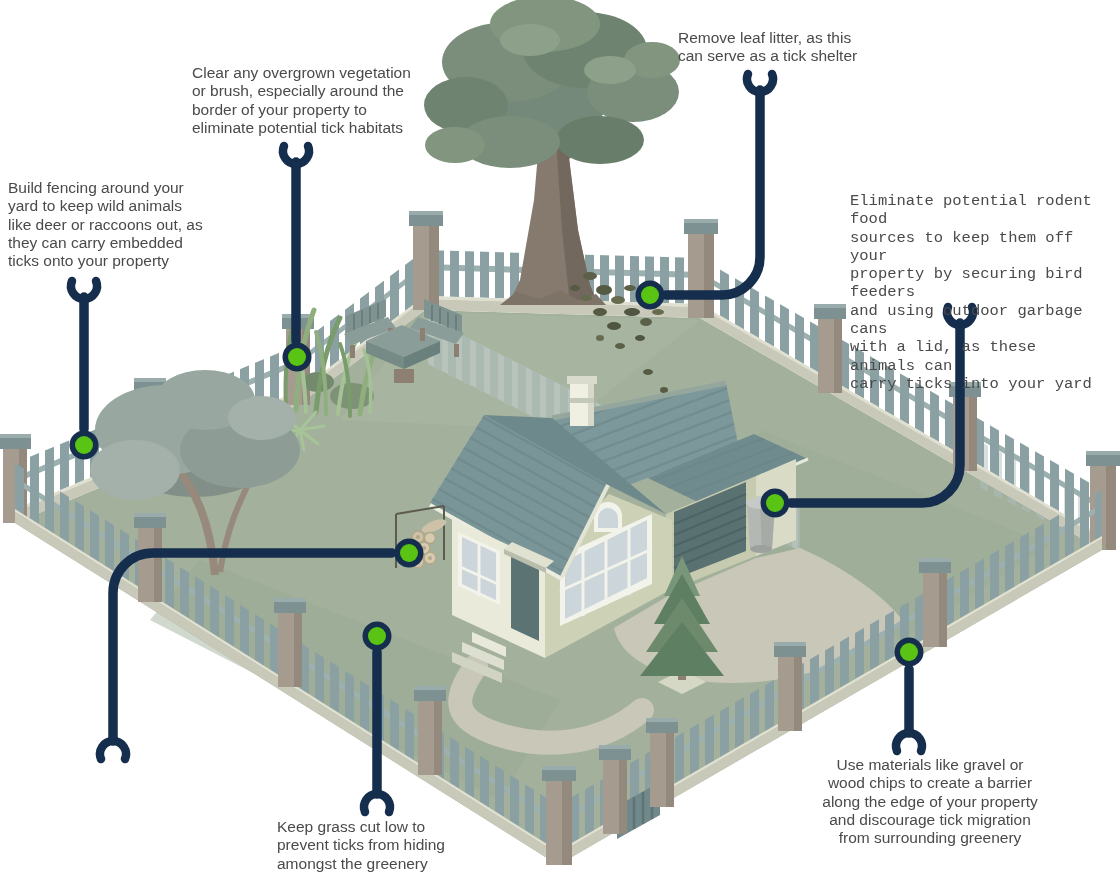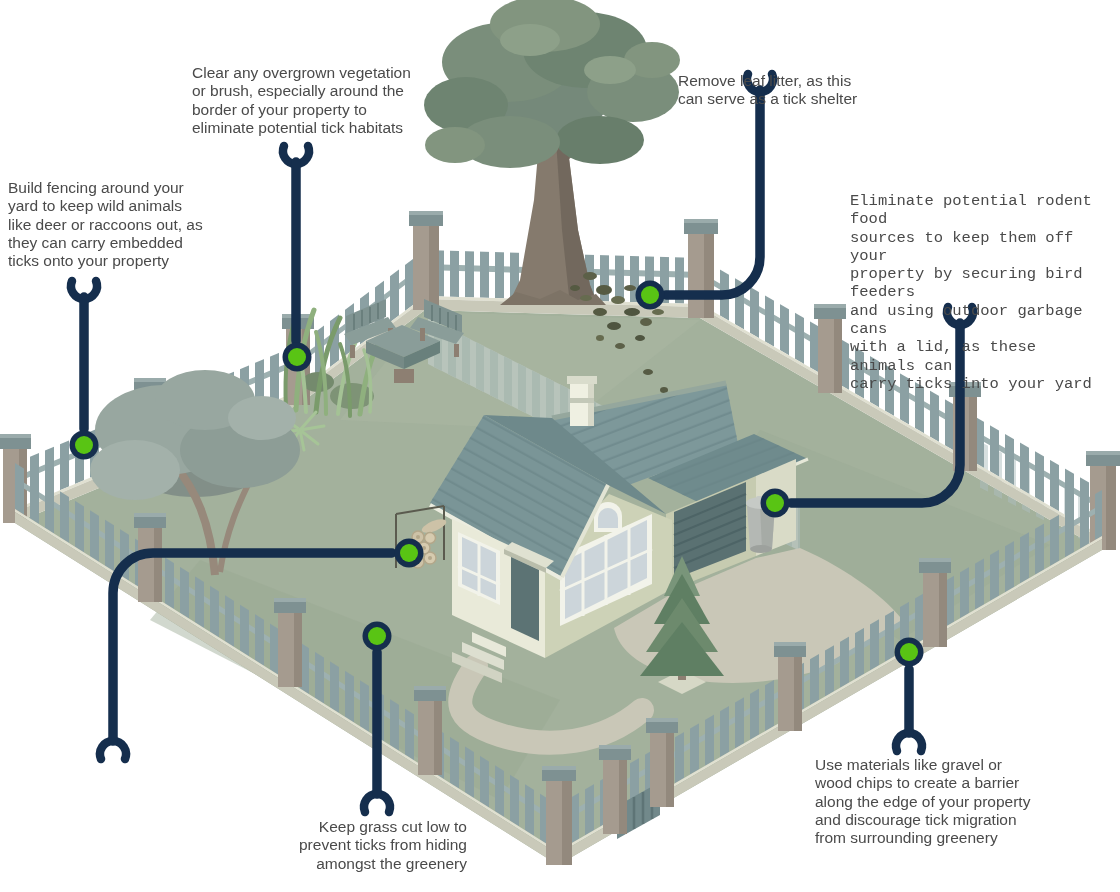--- a/index.html
+++ b/index.html
@@ -459,35 +459,35 @@
             <circle cx="909" cy="652" r="9" fill="#59C414"></circle>
       </g>
     </g>
   </g>
 </svg>
 
 <div class="tip" style="left:192px; top:64px;  width:240px;">Clear any overgrown vegetation
 or brush, especially around the
 border of your property to
 eliminate potential tick habitats</div>
-<div class="tip" style="left:678px; top:29px;  width:200px;margin-top:43px;">Remove leaf litter, as this
+<div class="tip" style="left:678px; top:29px;  width:200px;">Remove leaf litter, as this
 can serve as a tick shelter</div>
 <div class="tip" style="left:8px;   top:179px; width:210px;">Build fencing around your
 yard to keep wild animals
 like deer or raccoons out, as
 they can carry embedded
 ticks onto your property</div>
 <div class="tip" style="left:850px; top:192px; width:250px;font-family:Liberation Mono, monospace;">Eliminate potential rodent food
 sources to keep them off your
 property by securing bird feeders
 and using outdoor garbage cans
 with a lid, as these animals can
 carry ticks into your yard</div>
-<div class="tip" style="left:277px; top:818px; width:190px;text-align:right;">Keep grass cut low to
+<div class="tip" style="left:277px; top:818px; width:190px;">Keep grass cut low to
 prevent ticks from hiding
 amongst the greenery</div>
-<div class="tip" style="left:815px; top:756px; width:230px;">Use materials like gravel or
+<div class="tip" style="left:815px; top:756px; width:230px;text-align:center;">Use materials like gravel or
 wood chips to create a barrier
 along the edge of your property
 and discourage tick migration
 from surrounding greenery</div>
 
 </div>
 
 </body></html>

